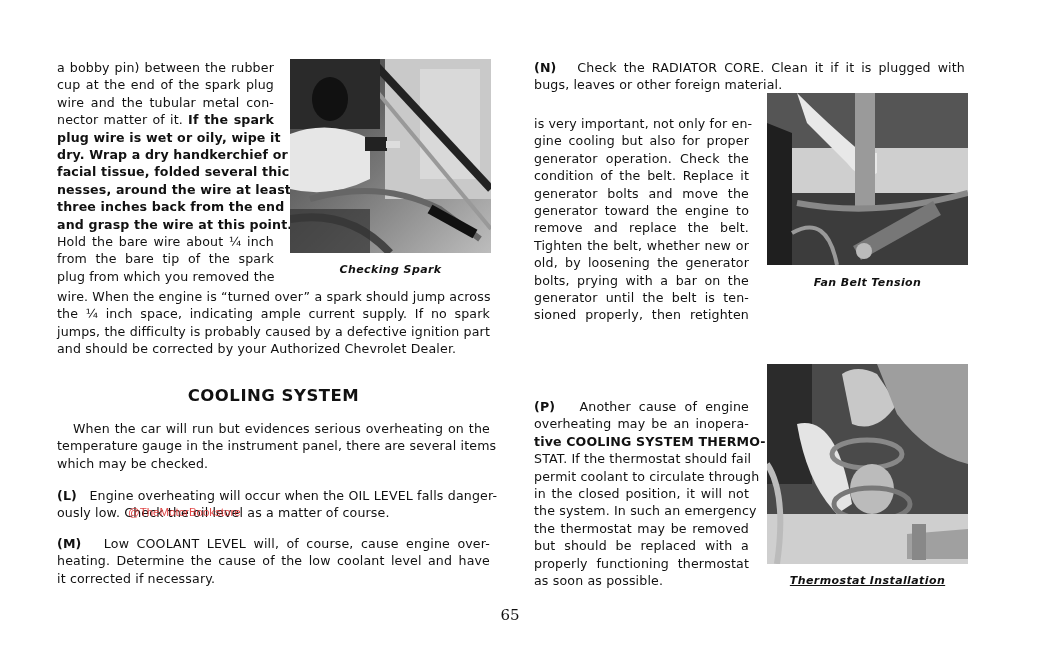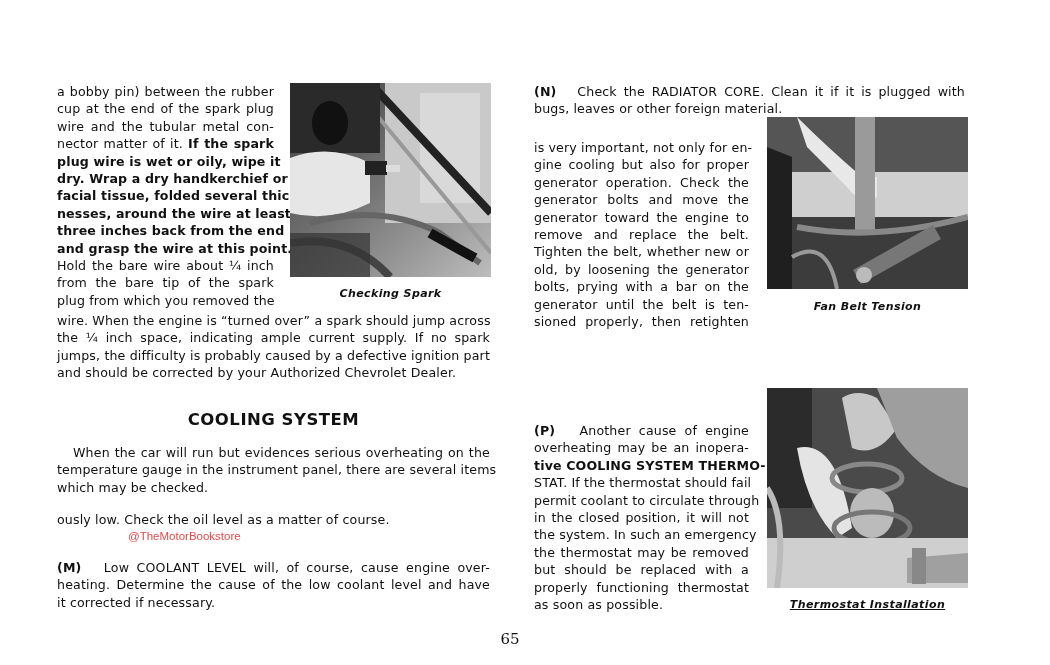--- a/index.html
+++ b/index.html
@@ -1,18 +1,18 @@
 <!DOCTYPE html>
 <html><head>
 <meta charset="utf-8">
 <style>
   html, body { margin:0; padding:0; background:#ffffff; }
   body { width:1050px; height:665px; position:relative; overflow:hidden;
          font-family:"DejaVu Sans", sans-serif; color:#111; }
-  .page { position:absolute; inset:0;margin-top:24px; }
+  .page { position:absolute; inset:0; }
   .txt { font-size:12.6px; line-height:17.4px; letter-spacing:0.15px; text-align:justify; }
   .b { font-weight:bold; }
   .abs { position:absolute; }
   .caption { font-size:11px; font-weight:bold; font-style:italic; text-align:center; letter-spacing:0.4px; }
   .photo { position:absolute; overflow:hidden; background:#888; }
   .heading { font-size:16.5px; font-weight:bold; letter-spacing:0.5px; text-align:center; }
   .pagenum { font-family:"DejaVu Serif", serif; font-size:15px; text-align:center; }
   .wm { color:#d33; font-size:11.5px; position:absolute; font-family:"Liberation Sans", sans-serif; opacity:0.9; }
   .line { display:block; text-align:justify; text-align-last:justify; white-space:nowrap; height:17.4px; }
   .line.last { text-align-last:left; }
@@ -74,39 +74,41 @@
 
   <div class="abs heading" style="left:57px; top:386px; width:433px;">COOLING SYSTEM</div>
 
   <div class="abs txt" style="left:57px; top:420px; width:433px;">
     <span class="line" style="padding-left:16px; box-sizing:border-box;">When the car will run but evidences serious overheating on the</span>
     <span class="line">temperature gauge in the instrument panel, there are several items</span>
     <span class="line last">which may be checked.</span>
   </div>
 
   <div class="abs txt" style="left:57px; top:487px; width:433px;">
+    <span class="line"><b>(L)</b>&nbsp;&nbsp; <span>Engine overheating will occur when the OIL LEVEL falls danger-</span></span>
     <span class="line last">ously low. Check the oil level as a matter of course.</span>
   </div>
   <div class="wm" style="left:128px; top:506px;">@TheMotorBookstore</div>
 
   <div class="abs txt" style="left:57px; top:535px; width:433px;">
     <span class="line"><b>(M)</b>&nbsp;&nbsp; <span>Low COOLANT LEVEL will, of course, cause engine over-</span></span>
     <span class="line">heating. Determine the cause of the low coolant level and have</span>
     <span class="line last">it corrected if necessary.</span>
   </div>
 
   <div class="abs txt" style="left:534px; top:59px; width:431px;">
     <span class="line"><b>(N)</b>&nbsp;&nbsp; <span>Check the RADIATOR CORE. Clean it if it is plugged with</span></span>
     <span class="line last">bugs, leaves or other foreign material.</span>
   </div>
 
   <div class="abs txt" style="left:534px; top:115px; width:215px;">
     <span class="line">is very important, not only for en-</span>
     <span class="line">gine cooling but also for proper</span>
     <span class="line">generator operation. Check the</span>
+    <span class="line">condition of the belt. Replace it</span>
     <span class="line">generator bolts and move the</span>
     <span class="line">generator toward the engine to</span>
     <span class="line">remove and replace the belt.</span>
     <span class="line">Tighten the belt, whether new or</span>
     <span class="line">old, by loosening the generator</span>
     <span class="line">bolts, prying with a bar on the</span>
     <span class="line">generator until the belt is ten-</span>
     <span class="line">sioned properly, then retighten</span>
   </div>
 

